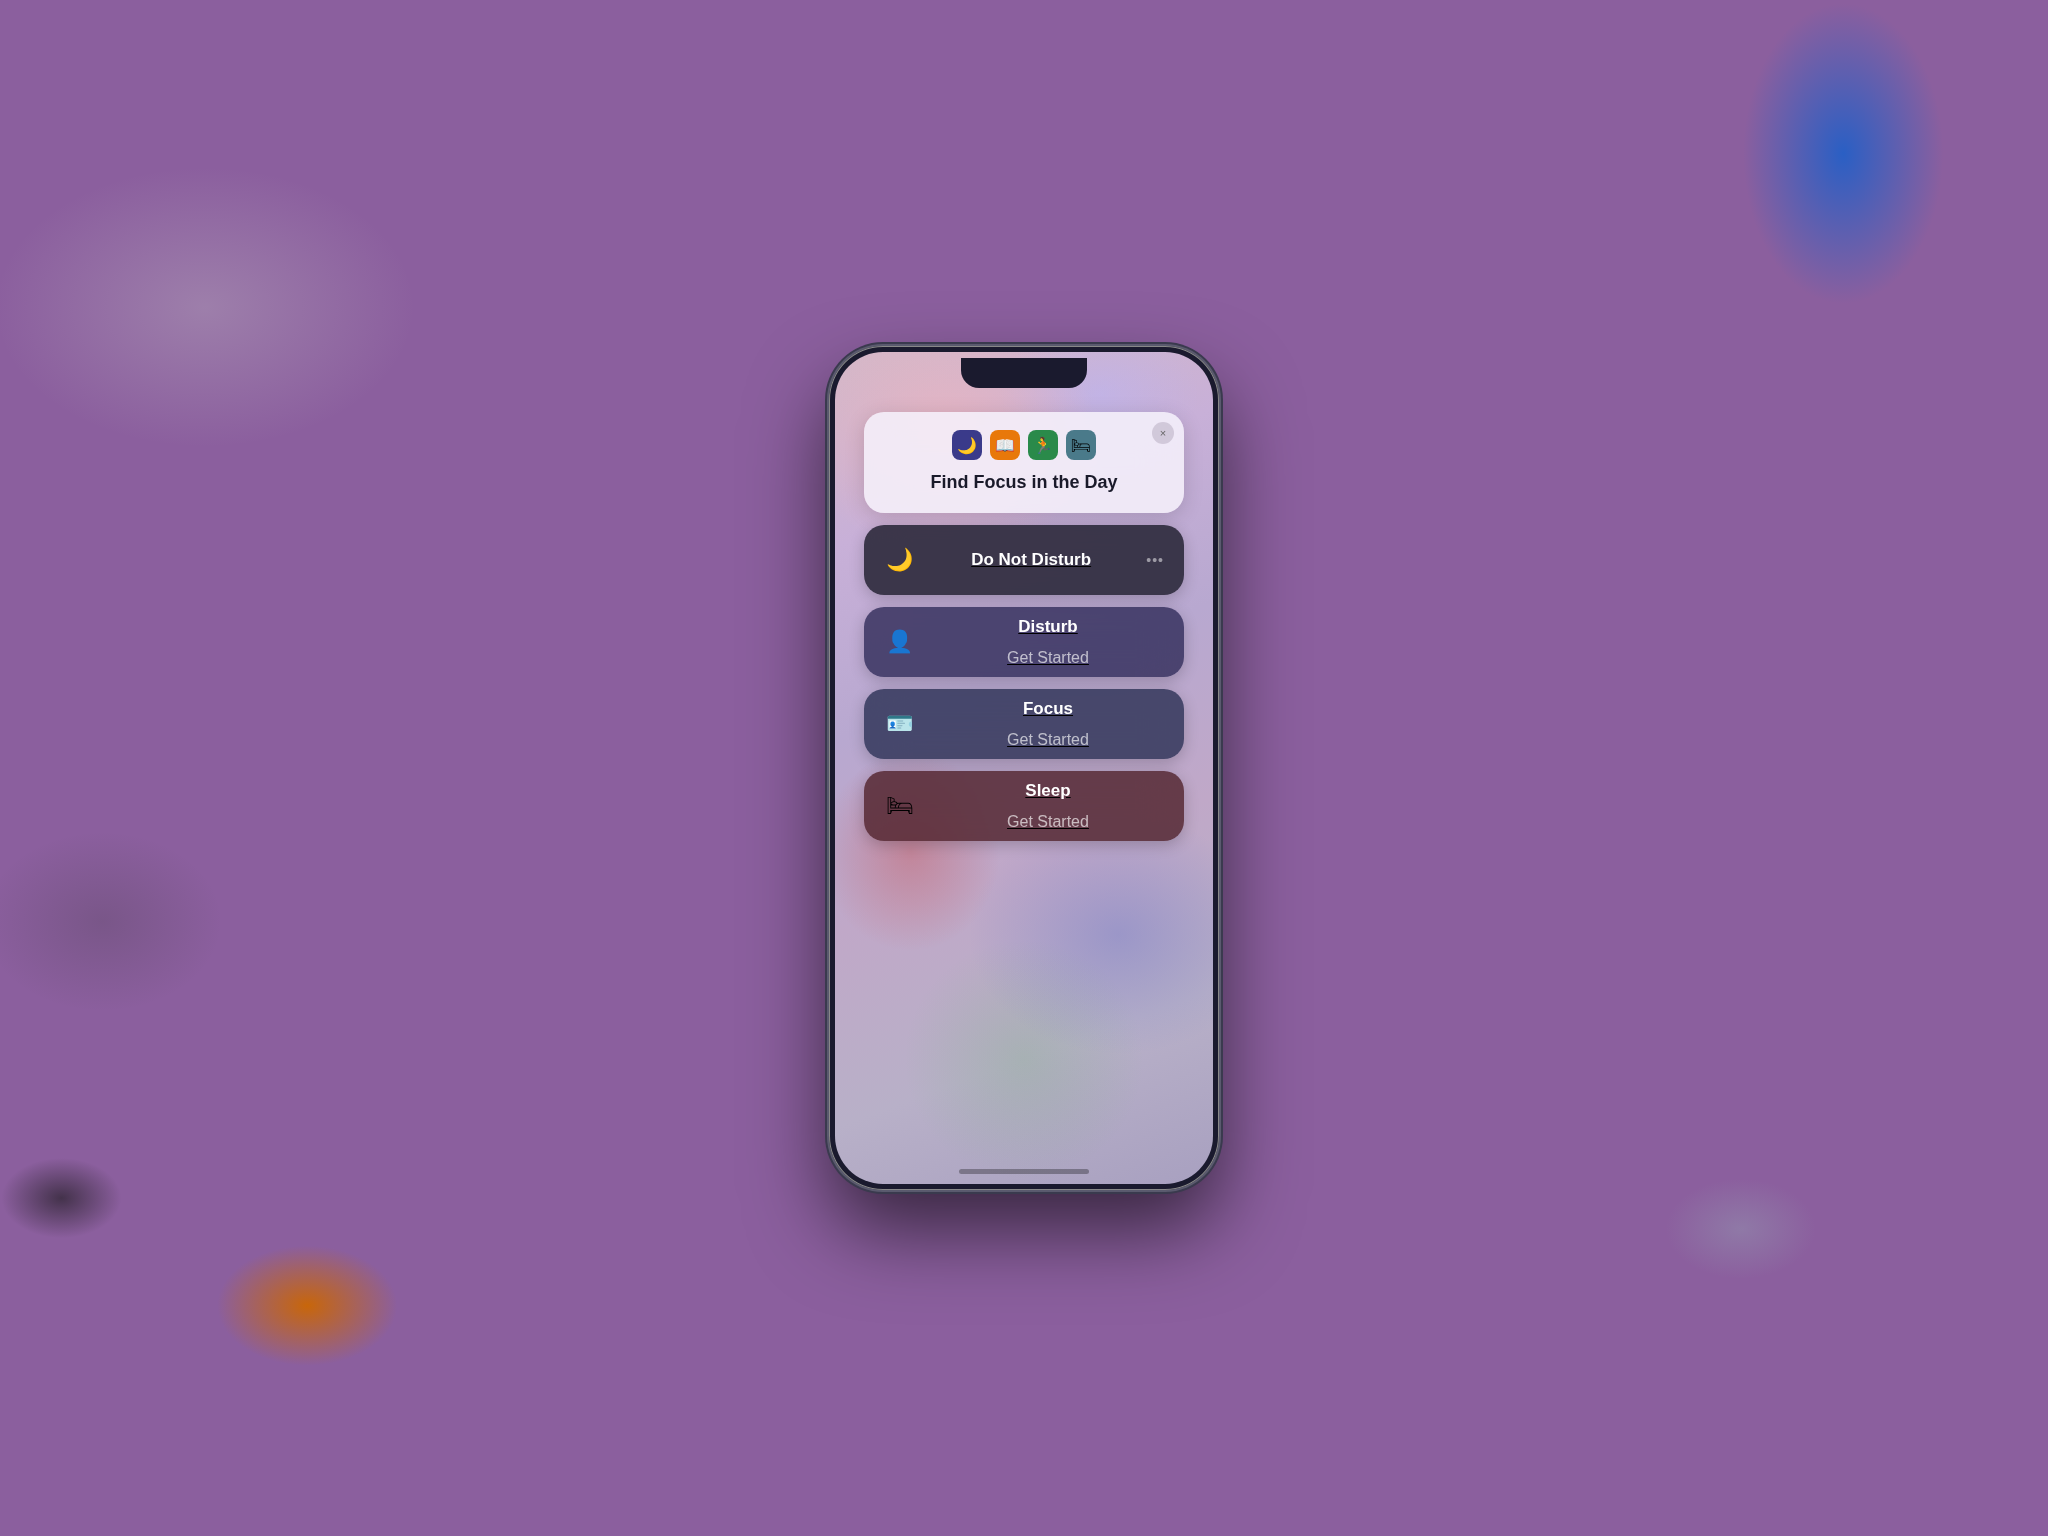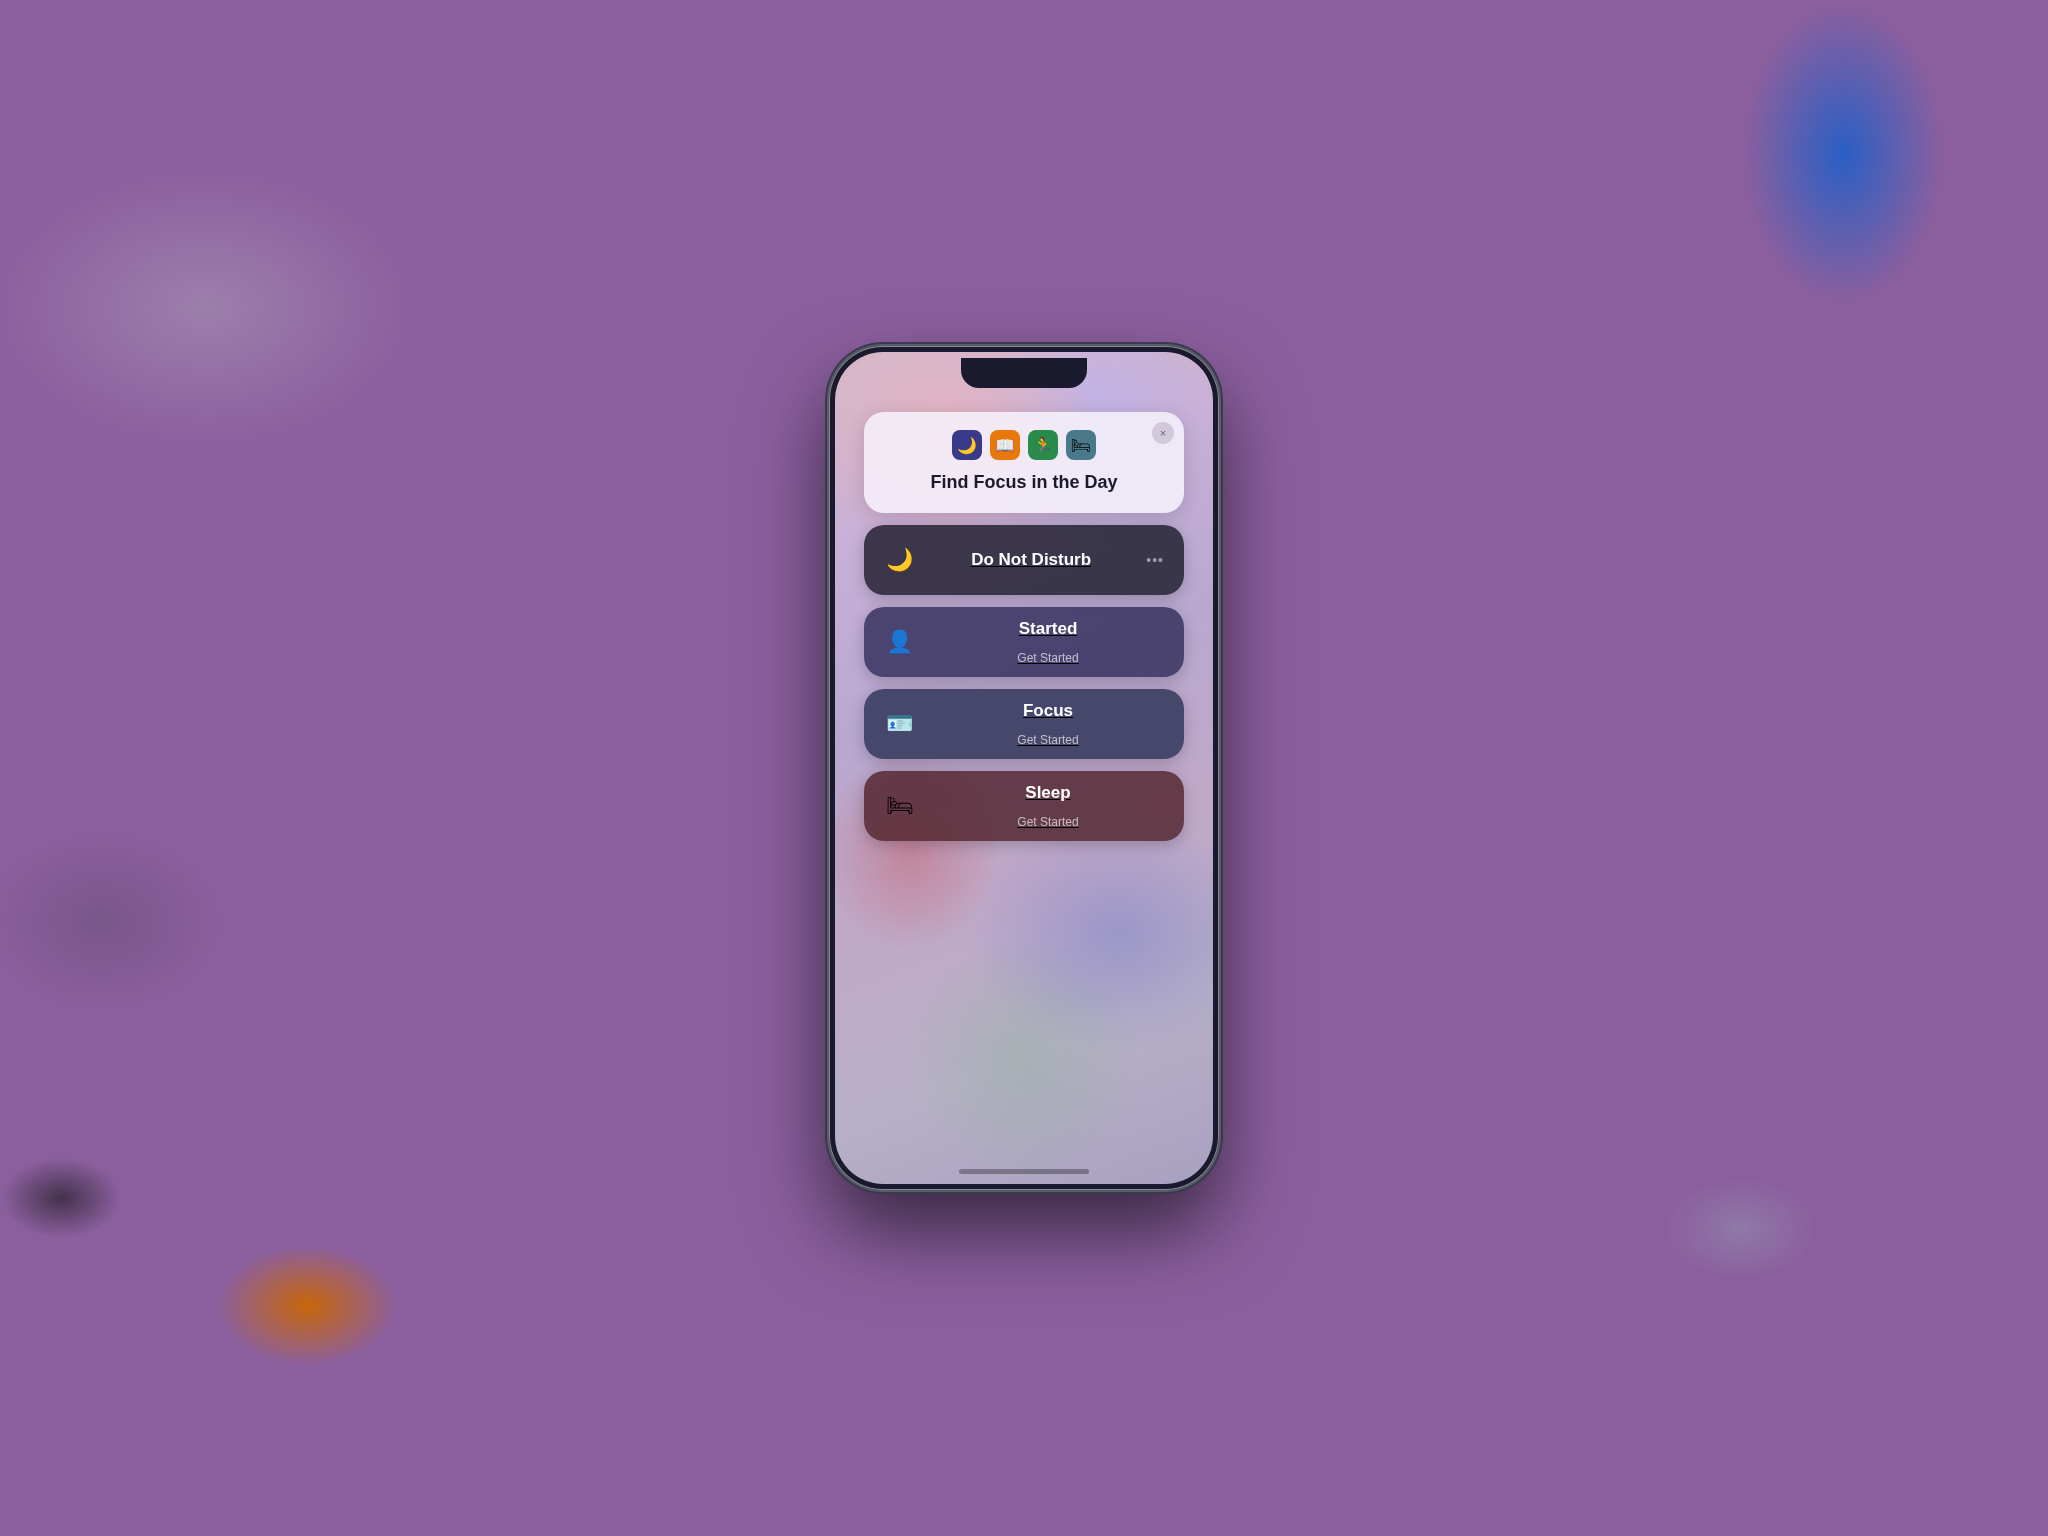--- a/index.html
+++ b/index.html
@@ -194,21 +194,21 @@
       text-decoration: underline;
     }
 
     .btn-title {
       font-size: 17px;
       font-weight: 600;
       color: #ffffff;
     }
 
     .btn-subtitle {
-      font-size: 12px;
+      font-size: 16px;
       color: rgba(255,255,255,0.65);
       margin-top: 12px;
     }
 
     .btn-more {
       font-size: 14px;
       color: rgba(255,255,255,0.5);
       letter-spacing: 1px;
     }
 
@@ -262,21 +262,21 @@
         <span class="btn-icon">🌙</span>
         <div class="btn-text">
           <span class="btn-title">Do Not Disturb</span>
         </div>
         <span class="btn-more">•••</span>
       </div>
 
       <div class="focus-btn personal">
         <span class="btn-icon">👤</span>
         <div class="btn-text">
-          <span class="btn-title">Started</span>
+          <span class="btn-title">Disturb</span>
           <span class="btn-subtitle">Get Started</span>
         </div>
       </div>
 
       <div class="focus-btn work">
         <span class="btn-icon">🪪</span>
         <div class="btn-text">
           <span class="btn-title">Focus</span>
           <span class="btn-subtitle">Get Started</span>
         </div>

